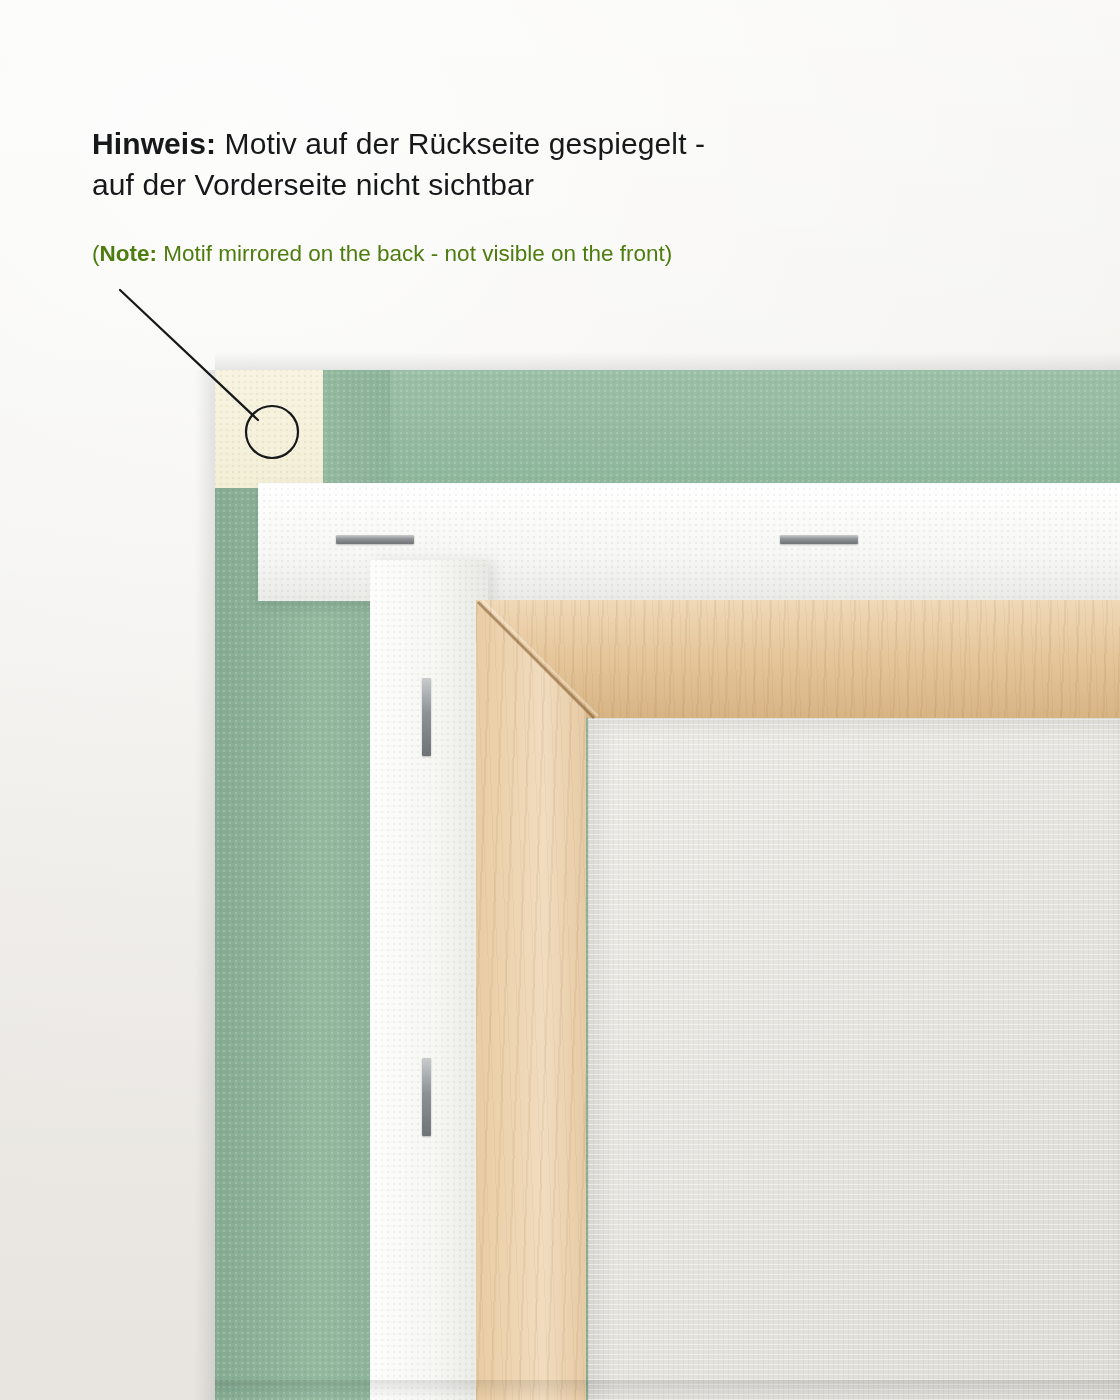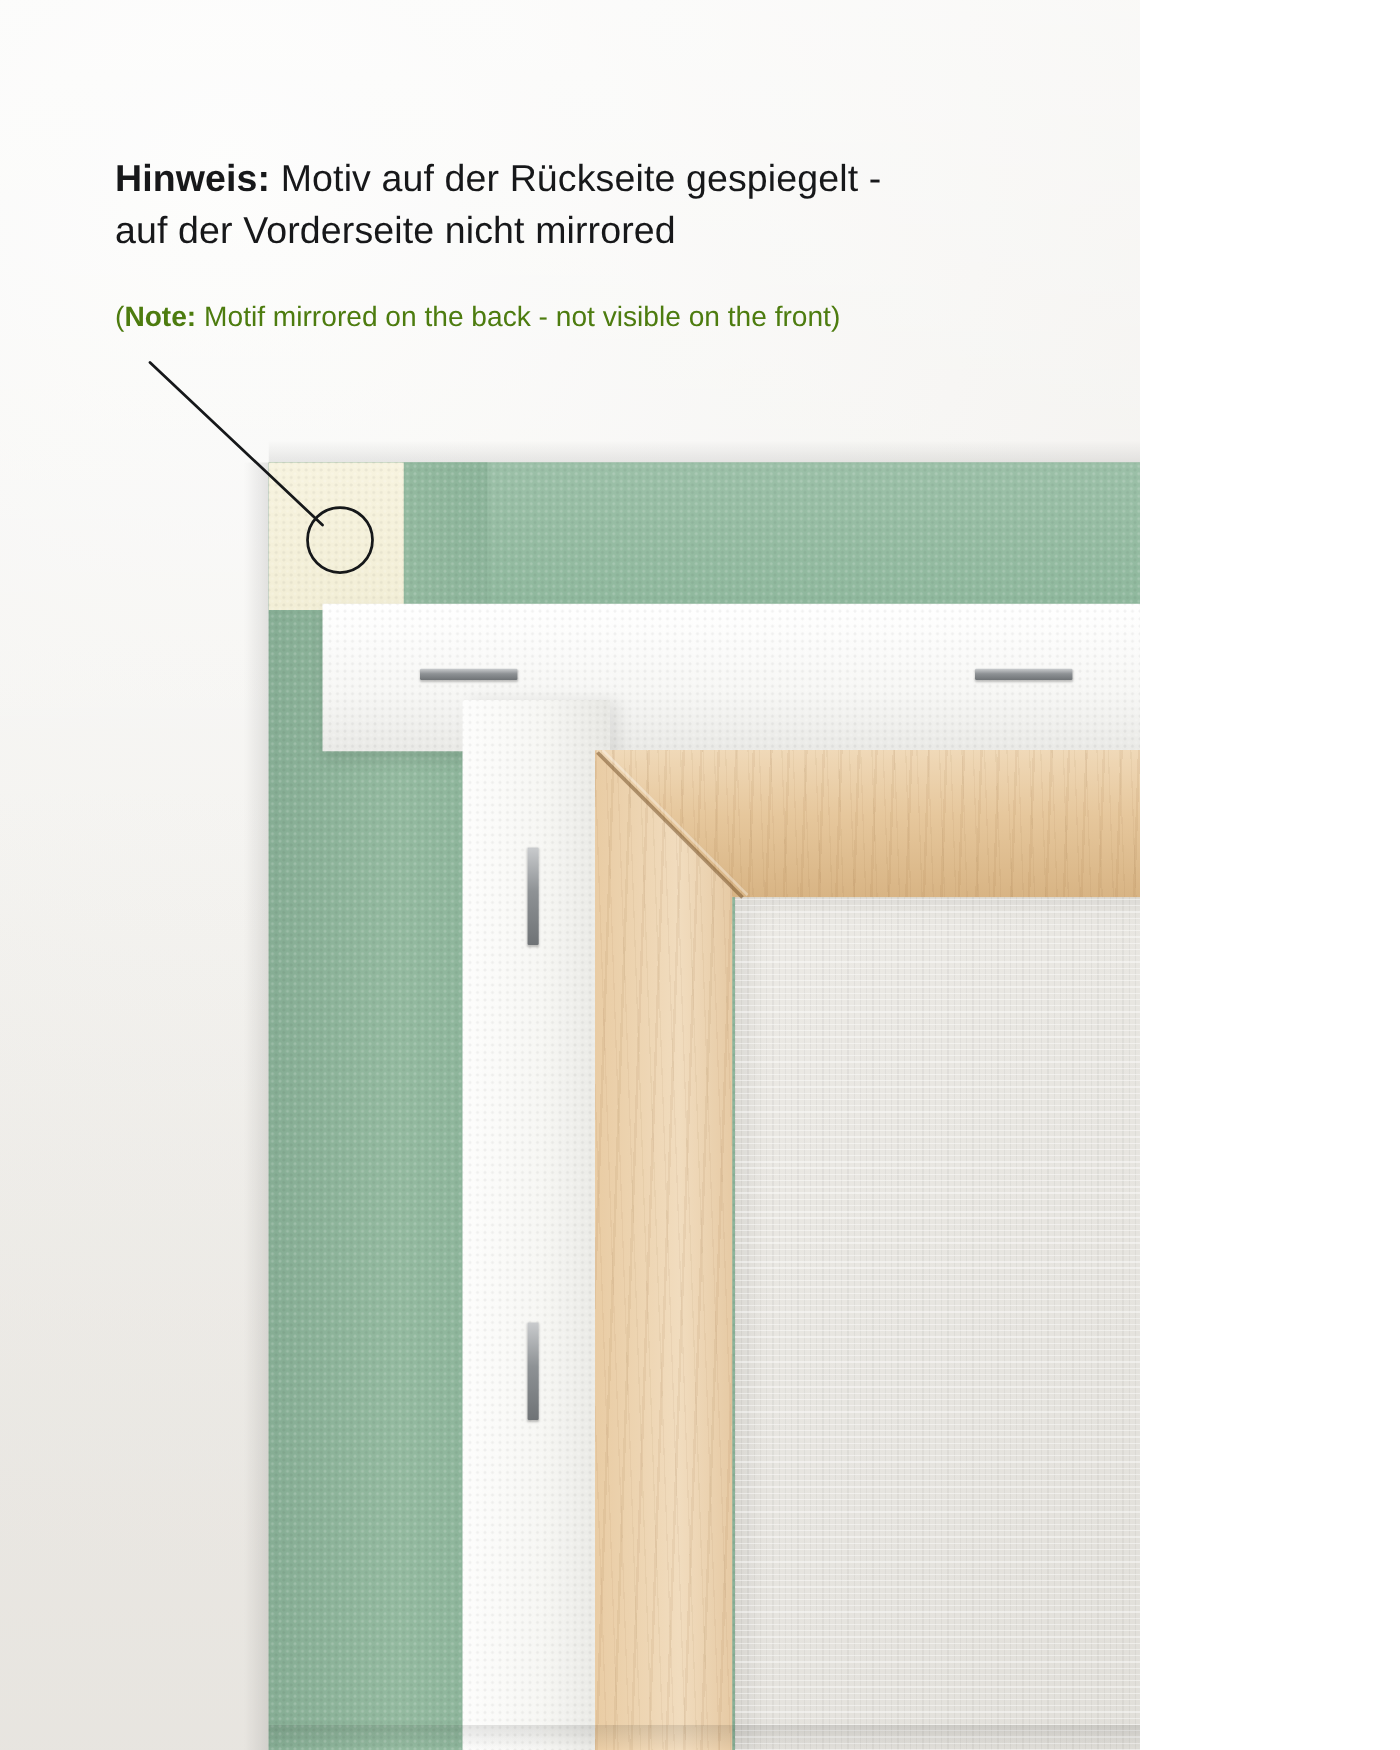--- a/index.html
+++ b/index.html
@@ -5,21 +5,21 @@
   html, body {
     margin: 0;
     padding: 0;
     background: #ffffff;
   }
   body {
     font-family: "Liberation Sans", sans-serif;
   }
   #stage {
     position: relative;
-    width: 912px;
+    width: 1120px;
     height: 1400px;
     overflow: hidden;
     background: #f7f6f4;
   }
 
   
   .wall {
     position: absolute;
     inset: 0;
     background:
@@ -284,21 +284,21 @@
       <line x1="2" y1="2" x2="118" y2="118" stroke="rgba(120,85,45,0.55)" stroke-width="3"></line>
       <line x1="6" y1="0" x2="122" y2="116" stroke="rgba(255,255,255,0.35)" stroke-width="2"></line>
     </svg>
 
     <div class="shadow-under-top"></div>
   </div>
 
   <div class="note-block">
     <div class="note-de">
       <span class="bold">Hinweis:</span><span> Motiv auf der Rückseite gespiegelt -</span><br>
-      <span>auf der Vorderseite nicht mirrored</span>
+      <span>auf der Vorderseite nicht sichtbar</span>
     </div>
     <div class="note-en">
       <span>(</span><span class="bold">Note:</span><span> Motif mirrored on the back - not visible on the front)</span>
     </div>
   </div>
 
   <svg class="leader" viewBox="0 0 320 230">
     <line x1="40" y1="30" x2="178" y2="160" stroke="#16181a" stroke-width="2.2" stroke-linecap="round"></line>
     <circle cx="192" cy="172" r="26" fill="none" stroke="#16181a" stroke-width="2.2"></circle>
   </svg>

